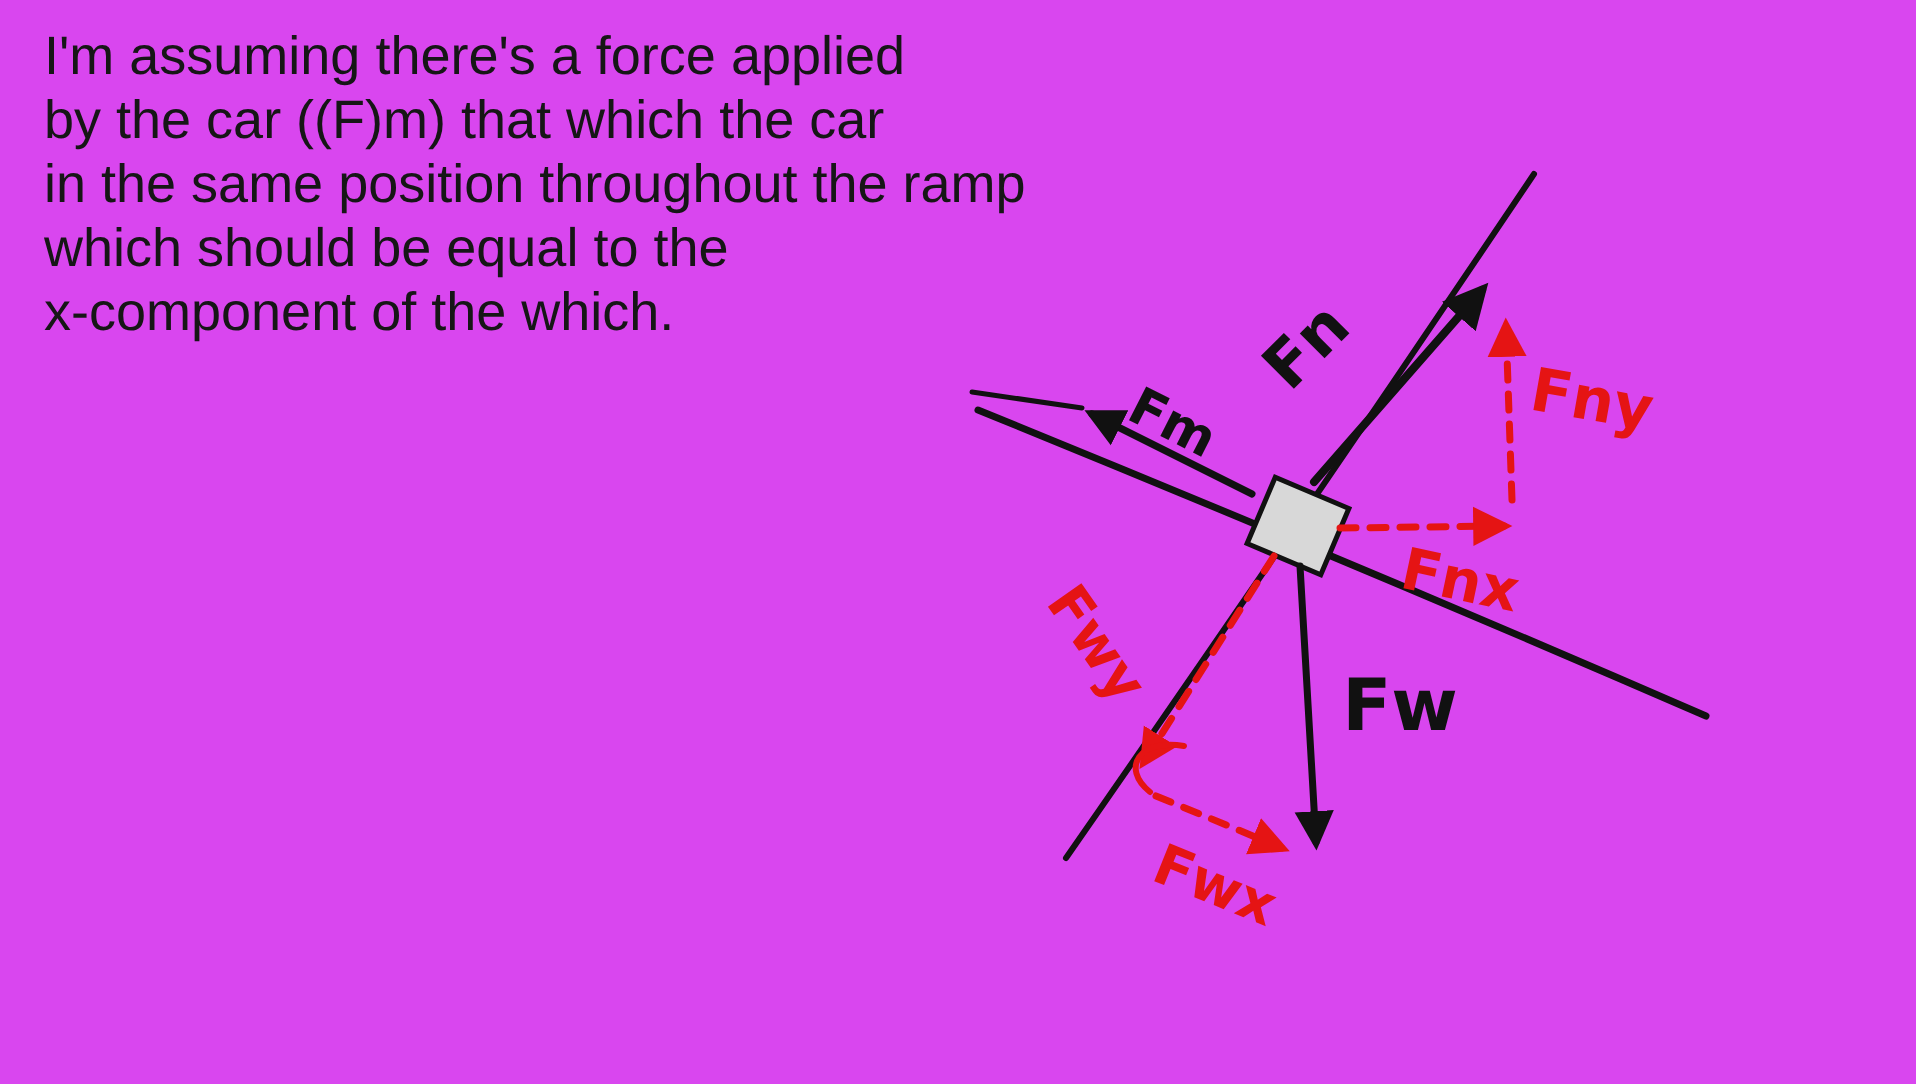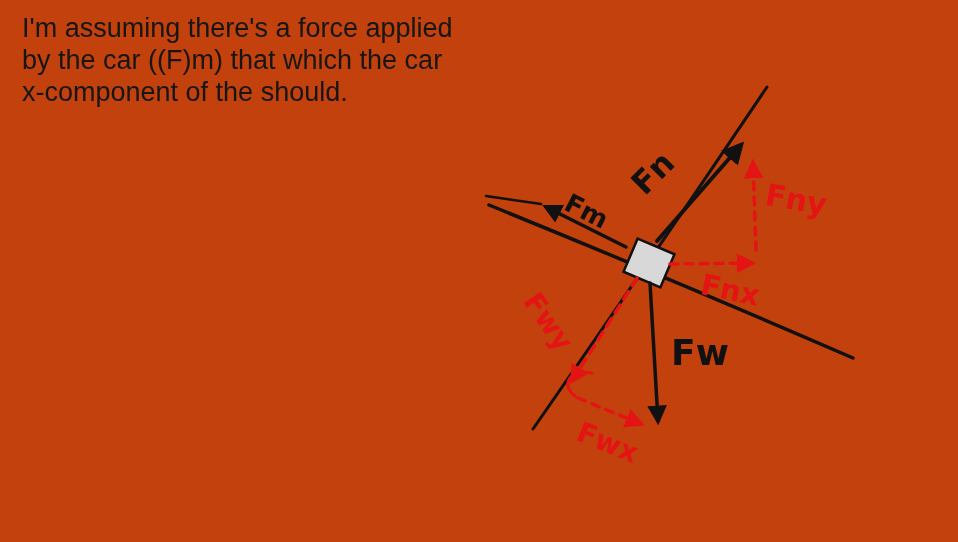--- a/index.html
+++ b/index.html
@@ -1,20 +1,20 @@
 <!DOCTYPE html>
 <html><head>
 <meta charset="utf-8">
 <style>
   html, body { margin: 0; padding: 0; background: #ffffff; }
   .canvas {
     position: relative;
     width: 958px;
     height: 542px;
-    background: #c2410c;
+    background: #d946ef;
     overflow: hidden;
     font-family: "Liberation Sans", sans-serif;
   }
   .note {
     position: absolute;
     left: 22px;
     top: 12px;
     font-size: 27px;
     line-height: 32px;
     color: #161616;
@@ -32,21 +32,23 @@
   .ink-label { fill: #111111; }
 </style>
 </head>
 <body>
 
 <div class="canvas">
 
   <div class="note">
     <div>I'm assuming there's a force applied</div>
     <div>by the car ((F)m) that which the car</div>
-    <div>x-component of the should.</div>
+    <div>in the same position throughout the ramp</div>
+    <div>which should be equal to the</div>
+    <div>x-component of the which.</div>
   </div>
 
   <svg class="diagram-svg" viewBox="0 0 958 542" xmlns="http://www.w3.org/2000/svg">
     <defs>
       <marker id="arrow-black" markerWidth="6" markerHeight="6" refX="4.4" refY="3" orient="auto" markerUnits="strokeWidth">
         <path d="M0,0.2 L5.6,3 L0,5.8 z" fill="#111111"></path>
       </marker>
       <marker id="arrow-red" markerWidth="6" markerHeight="6" refX="4.4" refY="3" orient="auto" markerUnits="strokeWidth">
         <path d="M0,0.2 L5.6,3 L0,5.8 z" fill="#e51414"></path>
       </marker>

